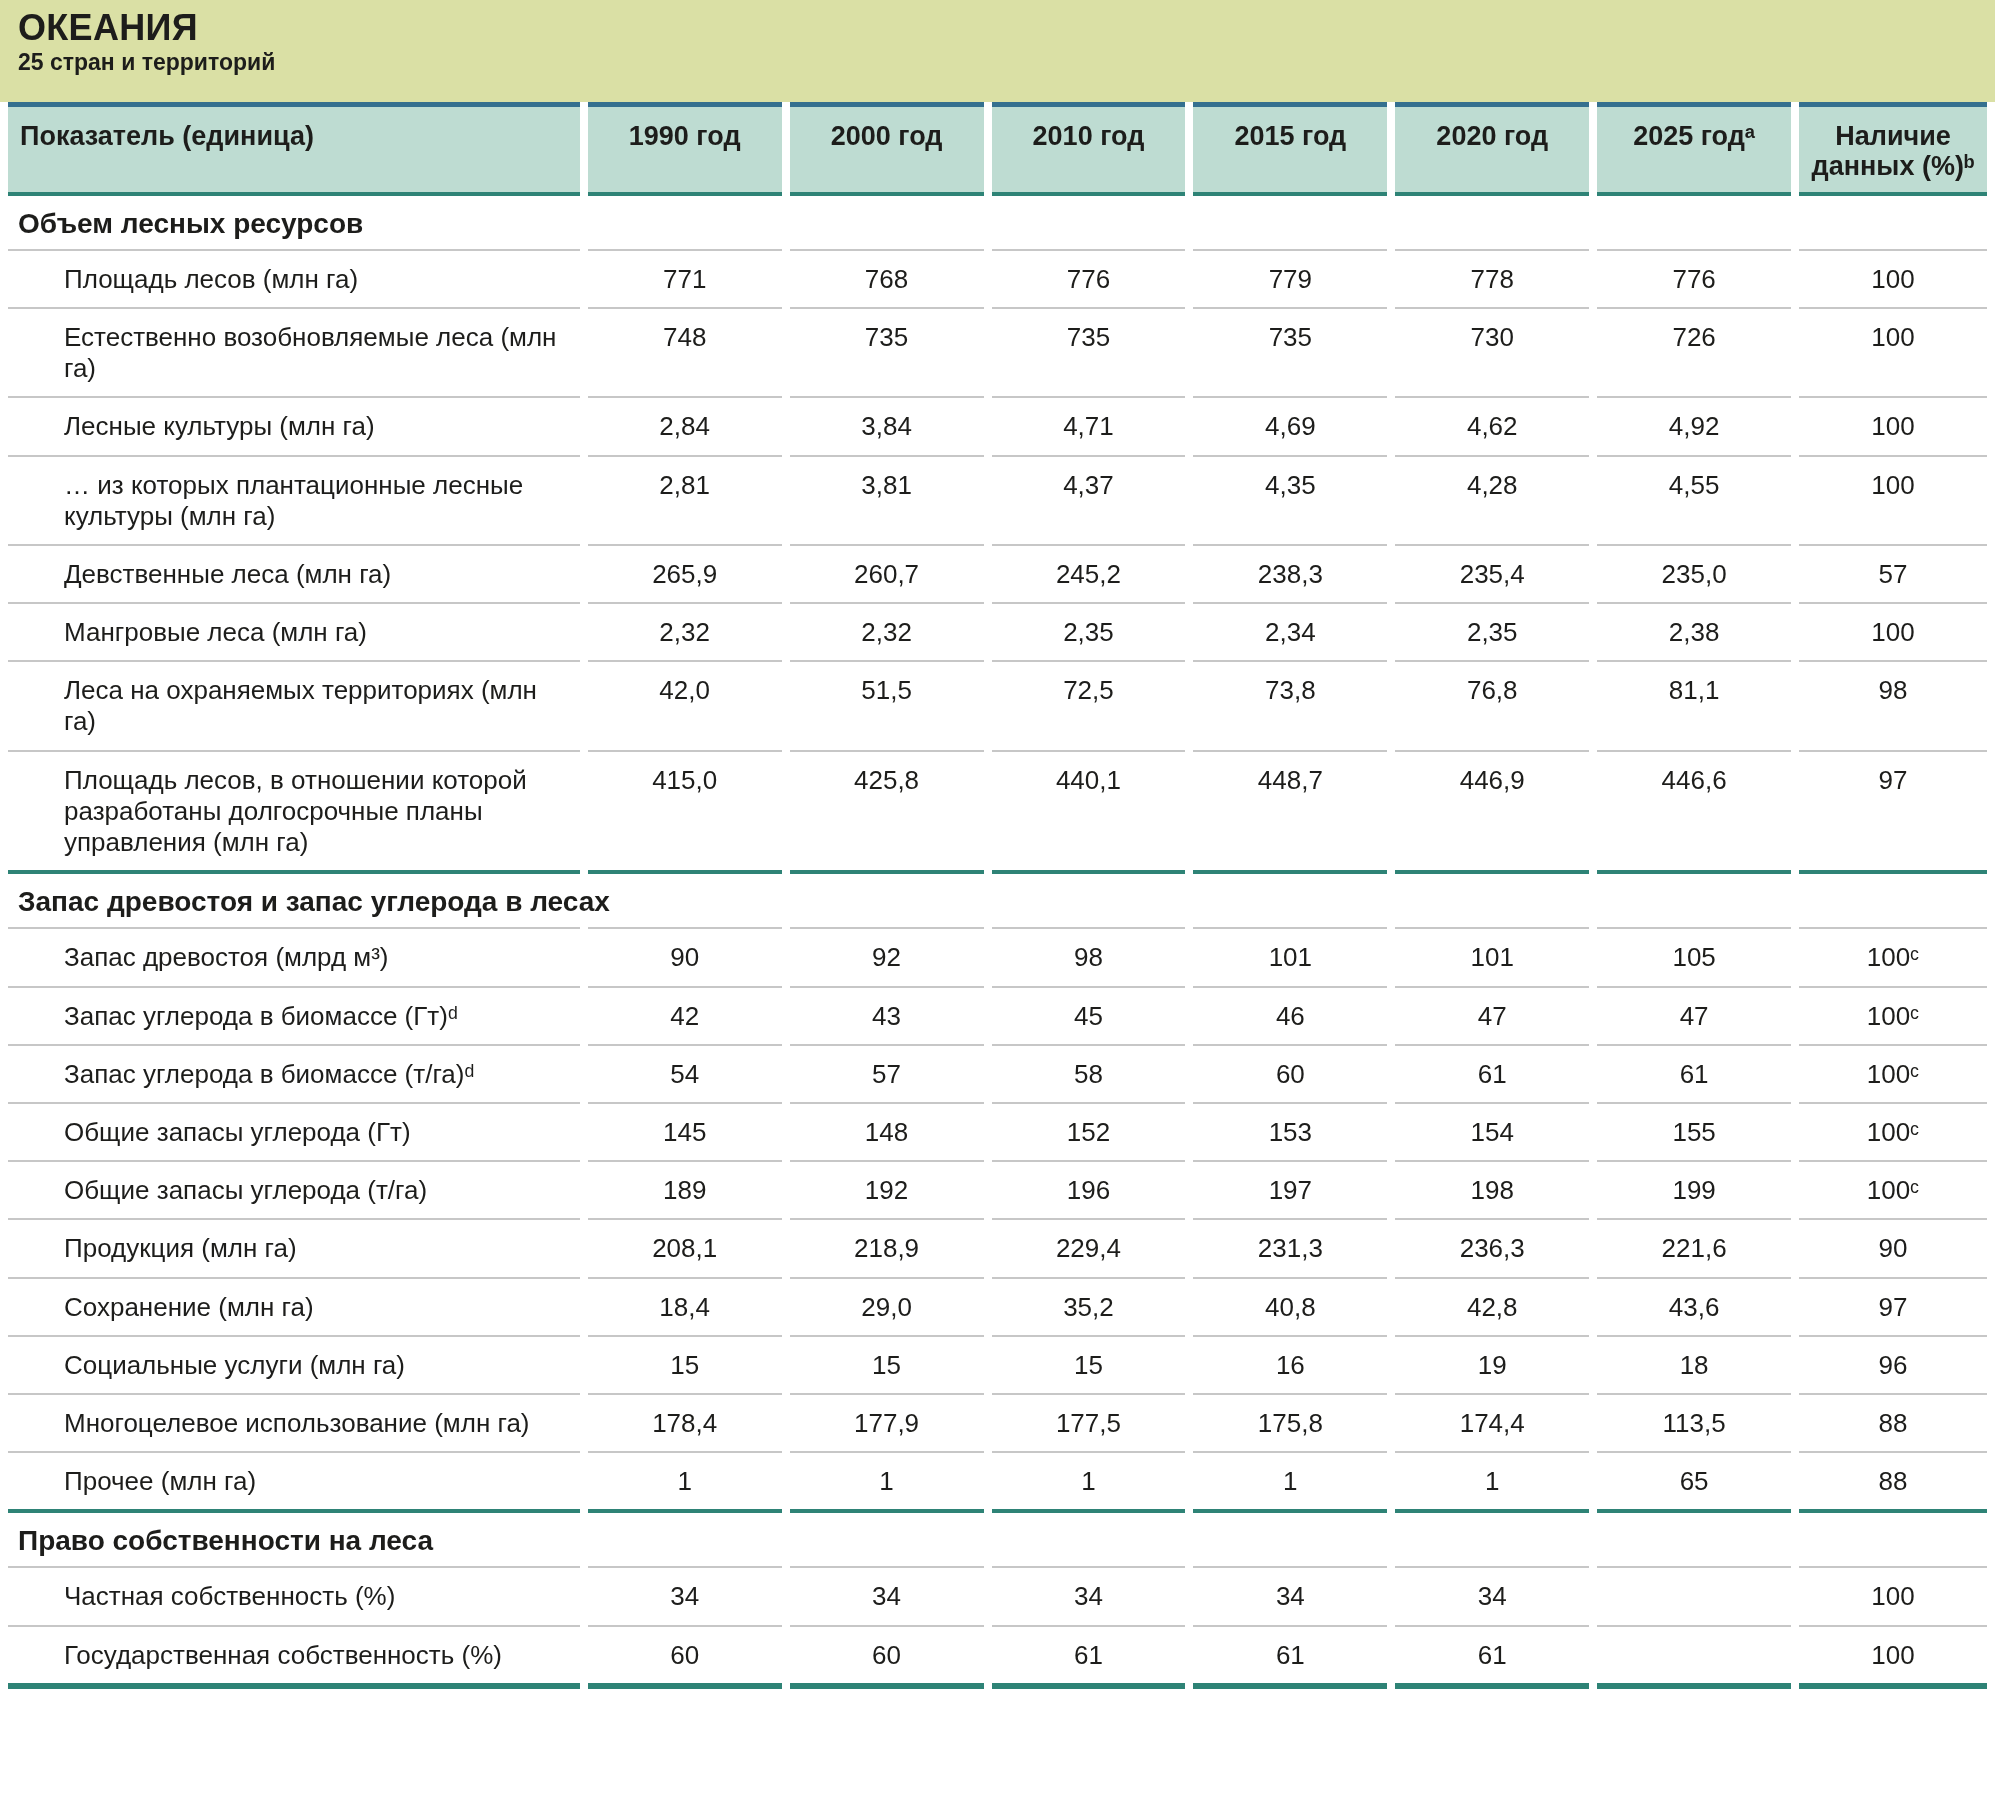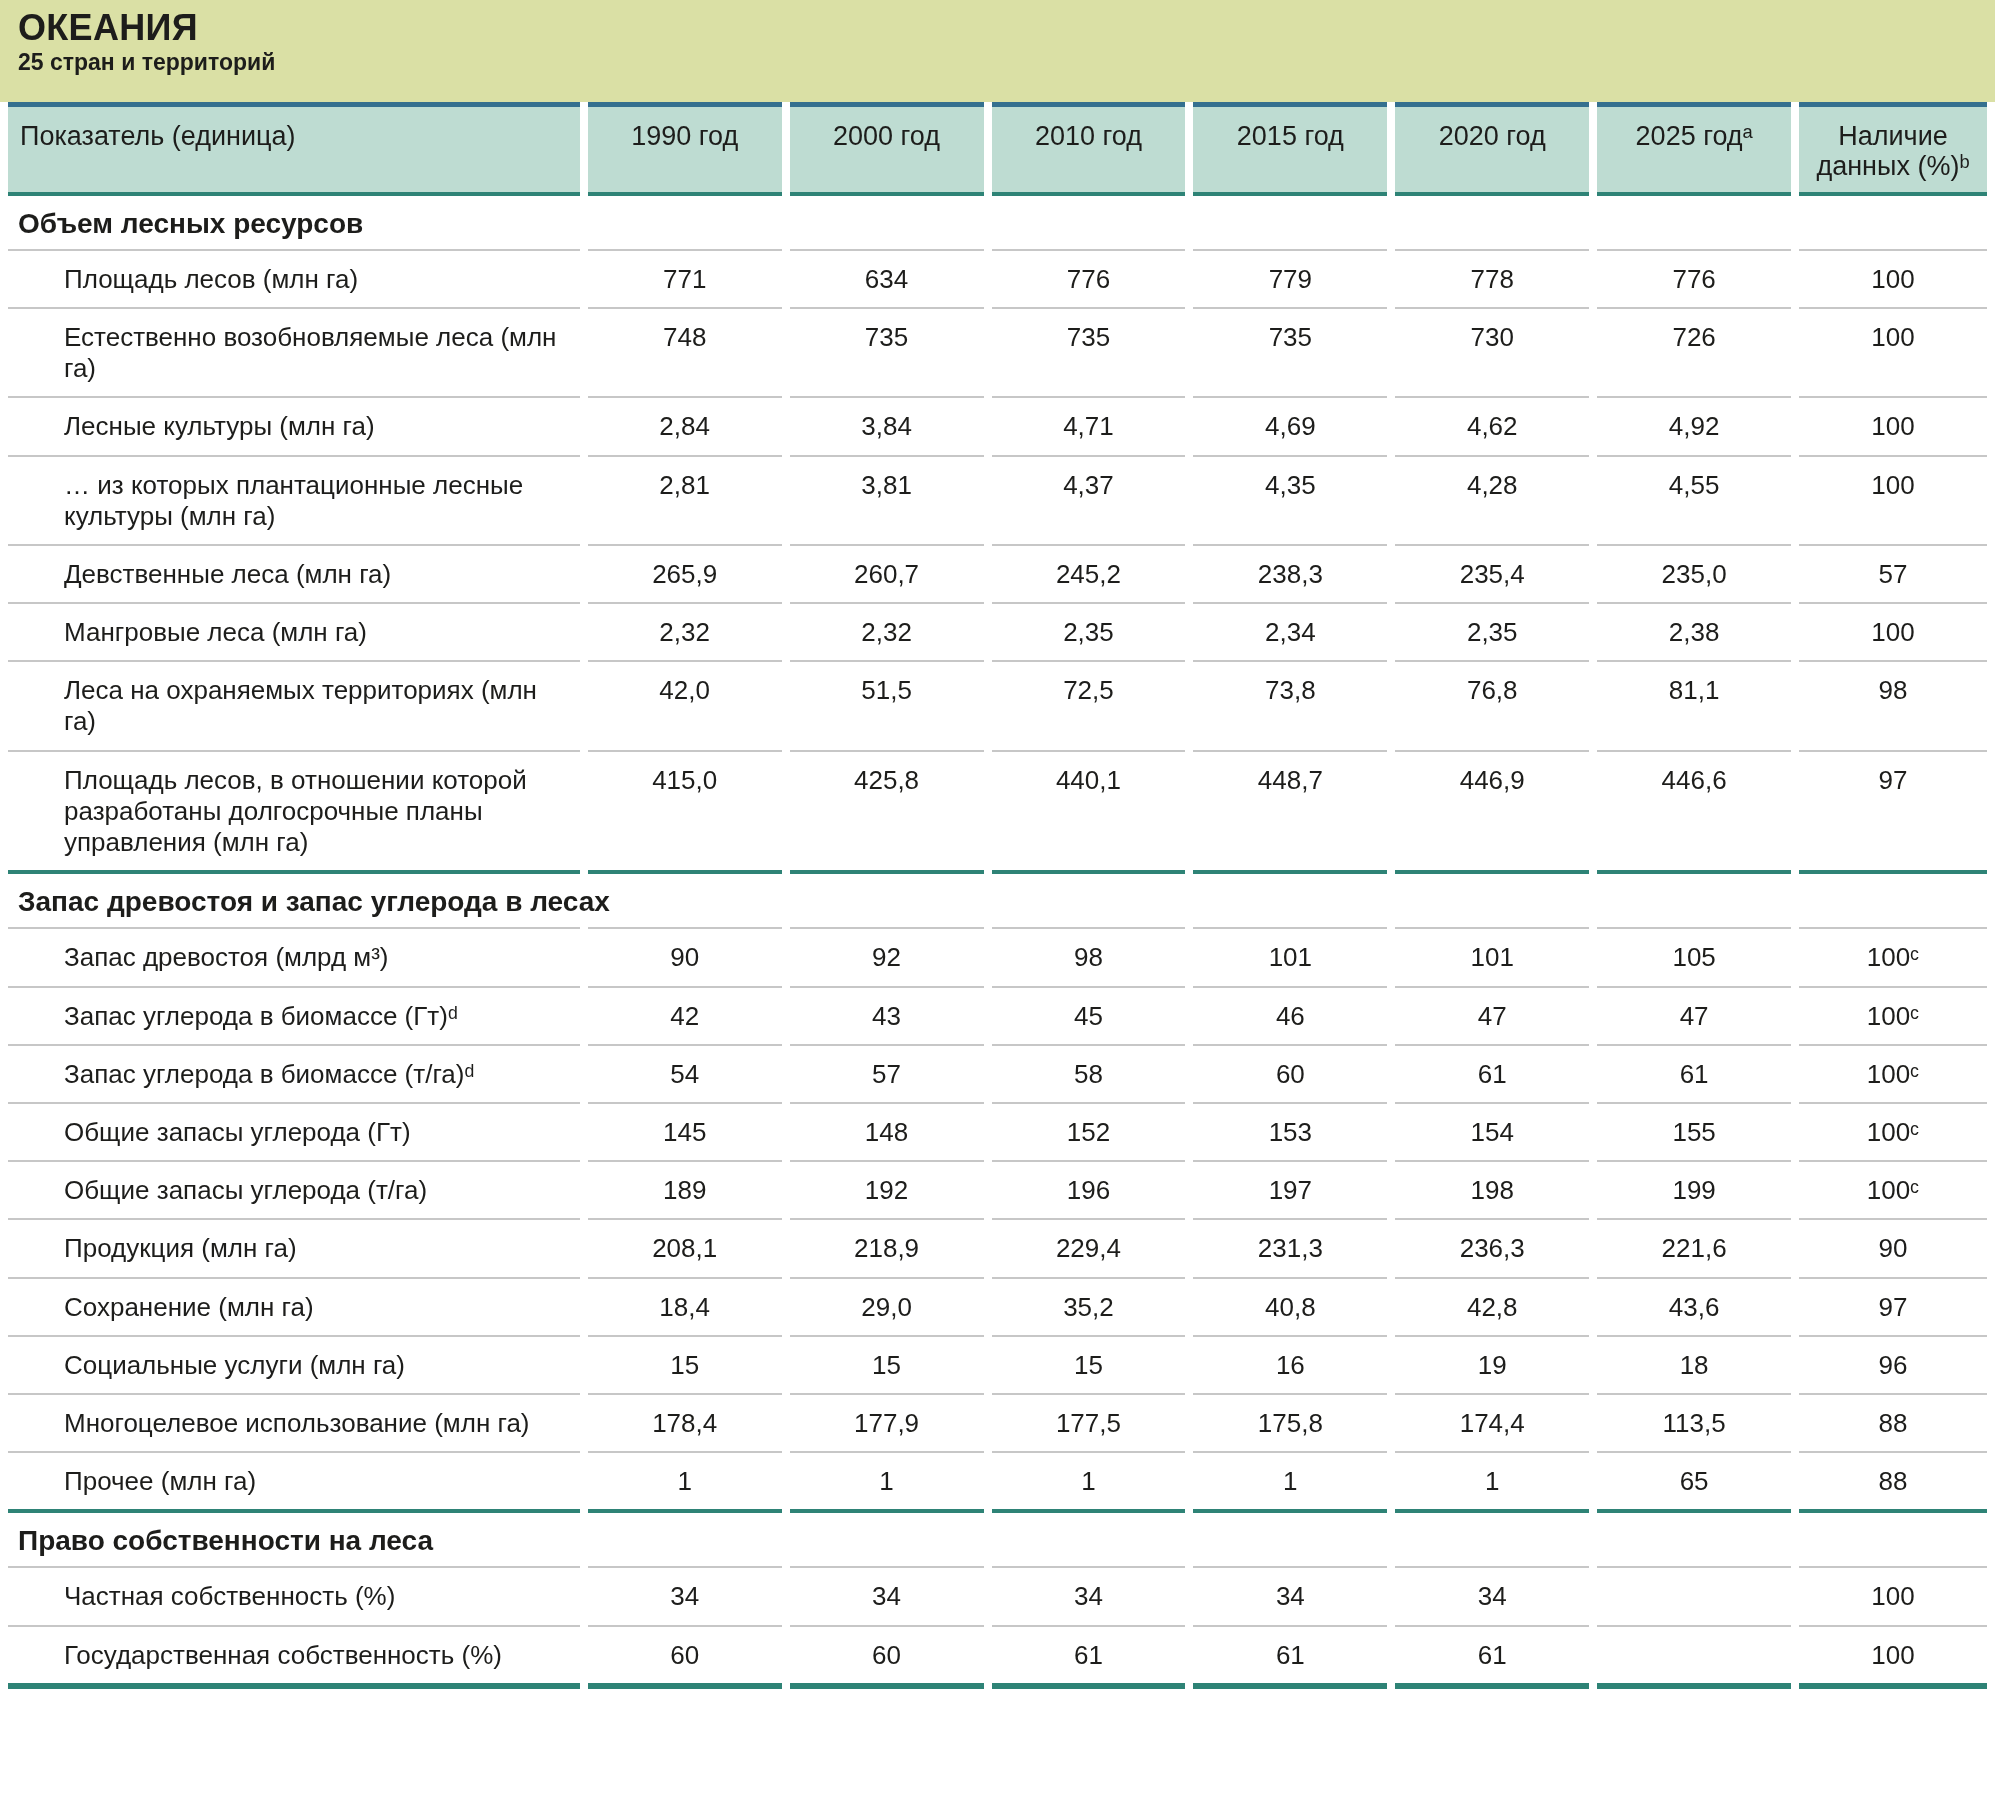--- a/index.html
+++ b/index.html
@@ -42,21 +42,21 @@
     border-collapse:separate;
     border-spacing:8px 0;
   }
   col.c-indicator{width:28.6%;}
   col.c-year{width:9.7%;}
   col.c-avail{width:9.4%;}
   thead th{
     background:var(--header-bg);
     border-top:5px solid var(--line-blue);
     font-size:27px;
-    font-weight:normal;
+    font-weight:bold;
     line-height:1.12;
     vertical-align:top;
     padding:14px 0 10px 0;
     text-align:center;
   }
   thead th.indicator{
     text-align:left;
     padding-left:12px;
   }
   tr.section-row td{
@@ -128,21 +128,21 @@
         <td></td>
         <td></td>
         <td></td>
         <td></td>
         <td></td>
         <td></td>
       </tr>
       <tr class="data-row">
         <td class="row-label">Площадь лесов (млн га)</td>
         <td class="cell">771</td>
-        <td class="cell">634</td>
+        <td class="cell">768</td>
         <td class="cell">776</td>
         <td class="cell">779</td>
         <td class="cell">778</td>
         <td class="cell">776</td>
         <td class="cell">100</td>
       </tr>
       <tr class="data-row">
         <td class="row-label">Естественно возобновляемые леса (млн га)</td>
         <td class="cell">748</td>
         <td class="cell">735</td>

